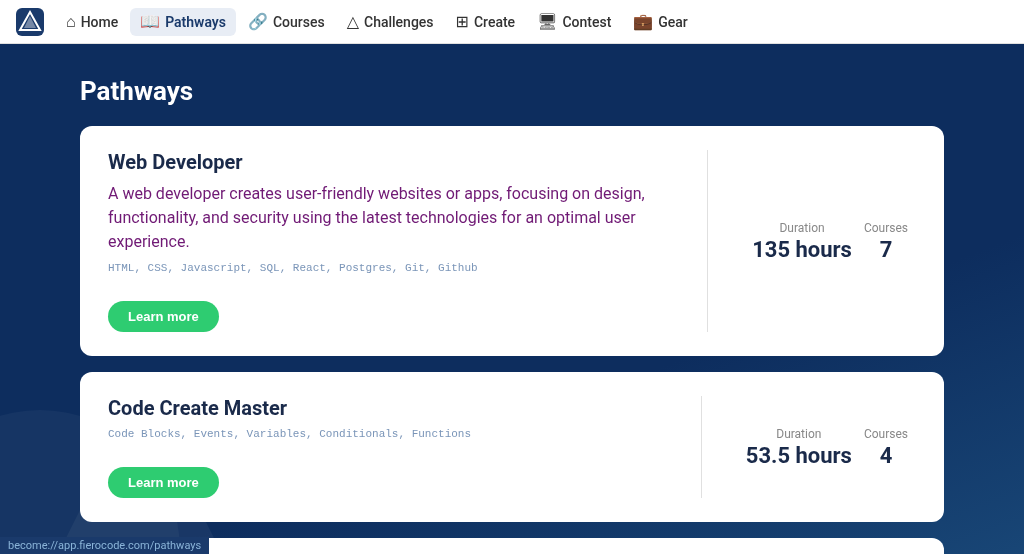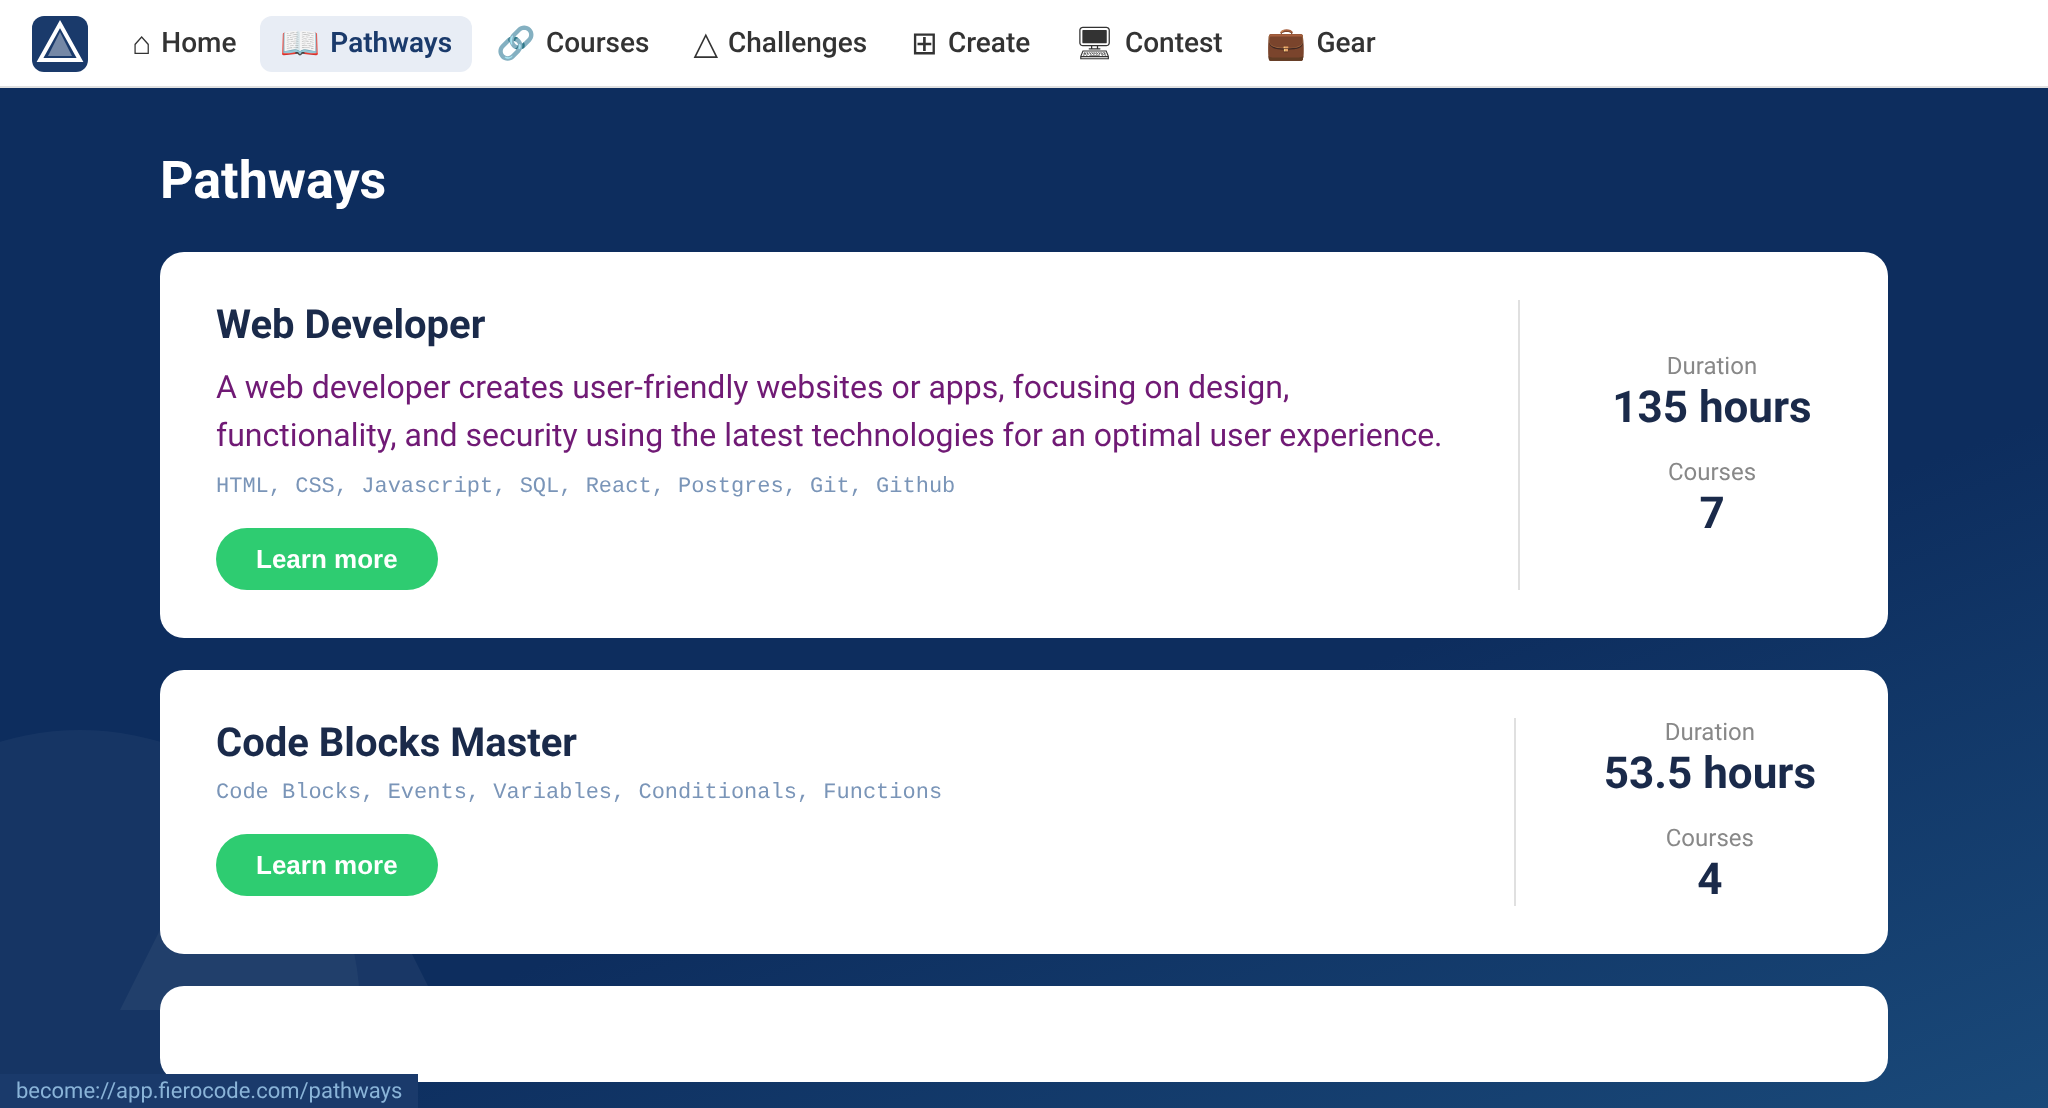--- a/index.html
+++ b/index.html
@@ -147,31 +147,31 @@
     .learn-more-btn {
       display: inline-block;
       background: #2ecc71;
       color: white;
       border: none;
       border-radius: 20px;
       padding: 8px 20px;
       font-size: 13px;
       font-weight: 600;
       cursor: pointer;
+      margin-top: 13px;
     }
 
     .card-divider {
       width: 1px;
       background: #e0e0e0;
       flex-shrink: 0;
     }
 
     .card-stats {
       display: flex;
-      flex-direction: column;
       align-items: center;
       justify-content: center;
       min-width: 120px;
       gap: 12px;
       padding: 0 8px;
     }
 
     .stat-group {
       text-align: center;
     }
@@ -271,21 +271,21 @@
         </div>
         <div class="stat-group">
           <div class="stat-label">Courses</div>
           <div class="stat-value">7</div>
         </div>
       </div>
     </div>
 
     <div class="pathway-card">
       <div class="card-body">
-        <h2 class="card-title">Code Blocks Master</h2>
+        <h2 class="card-title">Code Create Master</h2>
         <p class="card-tags">Code Blocks, Events, Variables, Conditionals, Functions</p>
         <button class="learn-more-btn">Learn more</button>
       </div>
       <div class="card-divider"></div>
       <div class="card-stats">
         <div class="stat-group">
           <div class="stat-label">Duration</div>
           <div class="stat-value">53.5 hours</div>
         </div>
         <div class="stat-group">

